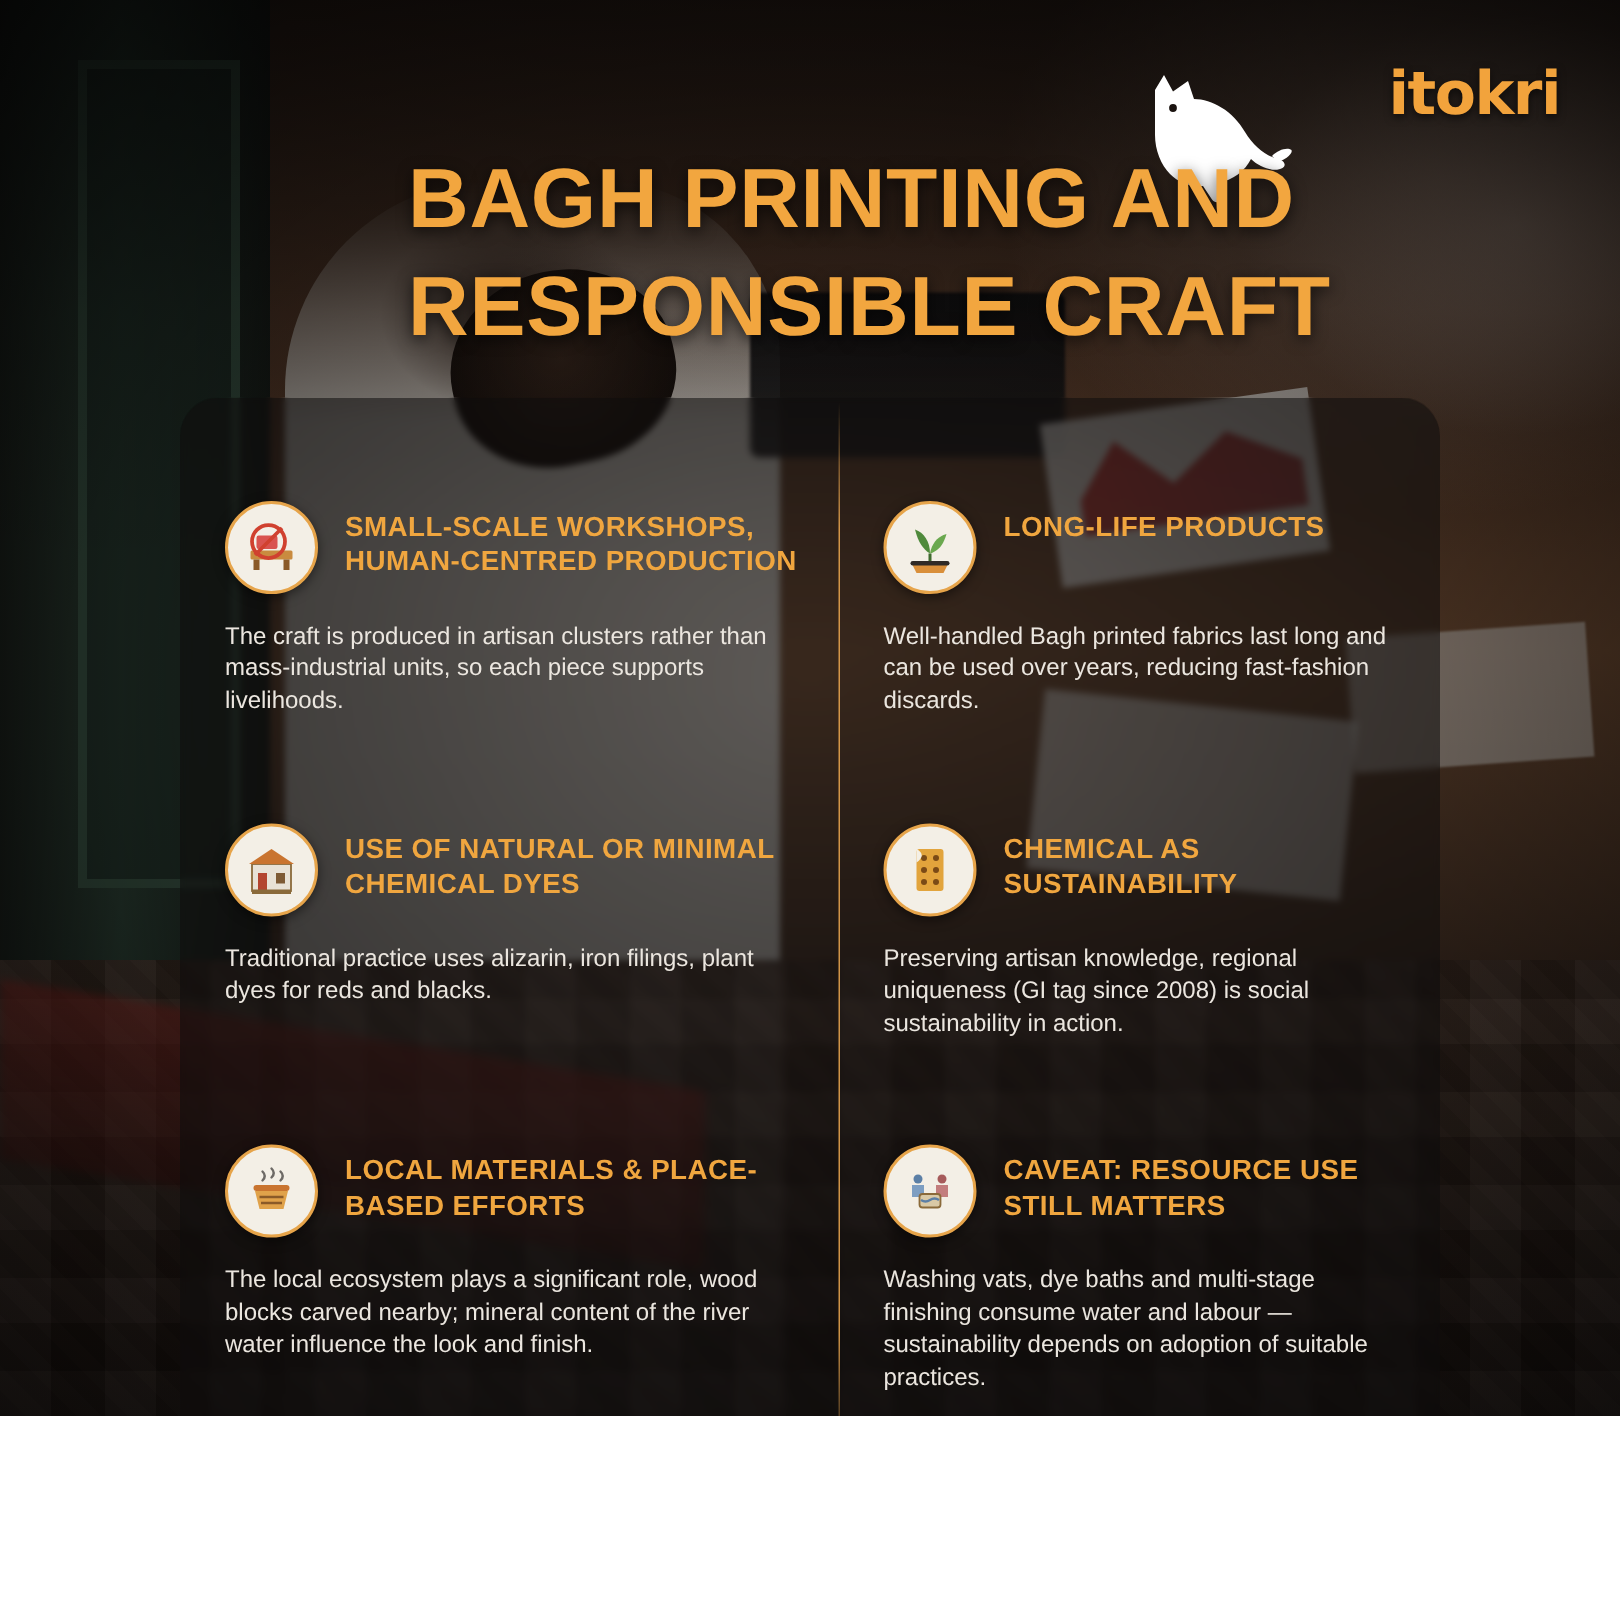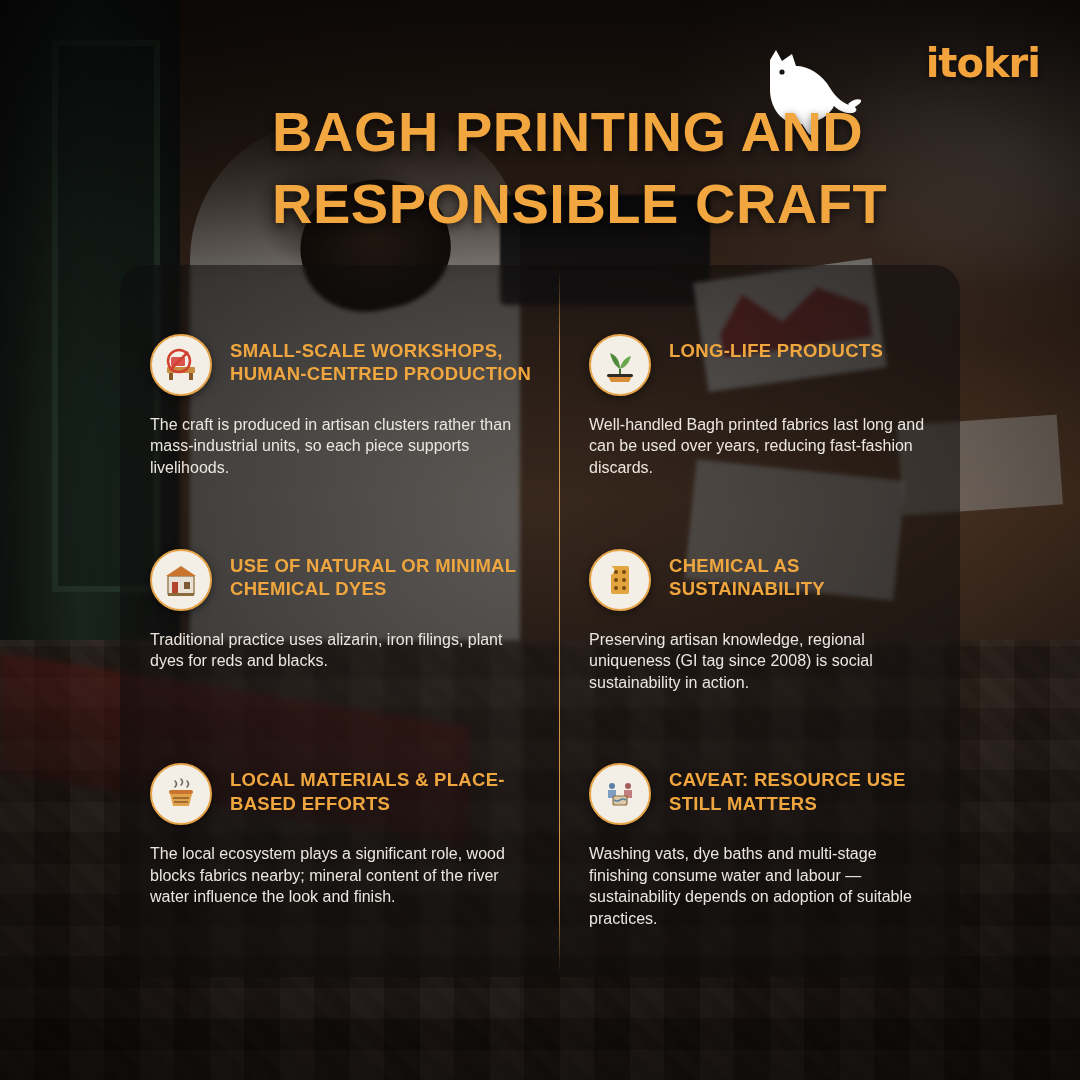--- a/index.html
+++ b/index.html
@@ -7,21 +7,21 @@
   html, body {
     width: 1080px;
     height: 1080px;
     overflow: hidden;
     font-family: "Liberation Sans", sans-serif;
   }
 
   .poster {
     position: relative;
     width: 1080px;
-    height: 1080px;
+    height: 944px;
     background: #b91c1c;
     overflow: hidden;
   }
 
   
   .bg {
     position: absolute;
     inset: 0;
     background:
       
@@ -313,21 +313,21 @@
           <svg width="40" height="40" viewBox="0 0 40 40">
             <path d="M14 7 q3 3 0 6 M20 5 q3 3 0 6 M26 7 q3 3 0 6" stroke="#6d6a66" stroke-width="1.6" fill="none" stroke-linecap="round"></path>
             <rect x="8" y="16" width="24" height="4" rx="2" fill="#c9742f"></rect>
             <path d="M9 20 h22 l-3 12 H12 Z" fill="#e0a24a"></path>
             <path d="M12 24 h16" stroke="#8a5a28" stroke-width="1.6"></path>
             <path d="M13 28 h14" stroke="#8a5a28" stroke-width="1.6"></path>
           </svg>
         </div>
         <div class="item-title">LOCAL MATERIALS &amp; PLACE-BASED EFFORTS</div>
       </div>
-      <p class="item-body">The local ecosystem plays a significant role, wood blocks fabrics nearby; mineral content of the river water influence the look and finish.</p>
+      <p class="item-body">The local ecosystem plays a significant role, wood blocks carved nearby; mineral content of the river water influence the look and finish.</p>
     </div>
 
     <div class="item col-right">
       <div class="item-head">
         <div class="icon-circle">
           <svg width="40" height="40" viewBox="0 0 40 40">
             <circle cx="12" cy="12" r="3" fill="#5b7fa6"></circle>
             <circle cx="28" cy="12" r="3" fill="#a65b5b"></circle>
             <path d="M8 16 h8 v8 h-8 z" fill="#7d9ec2"></path>
             <path d="M24 16 h8 v8 h-8 z" fill="#c27d7d"></path>

